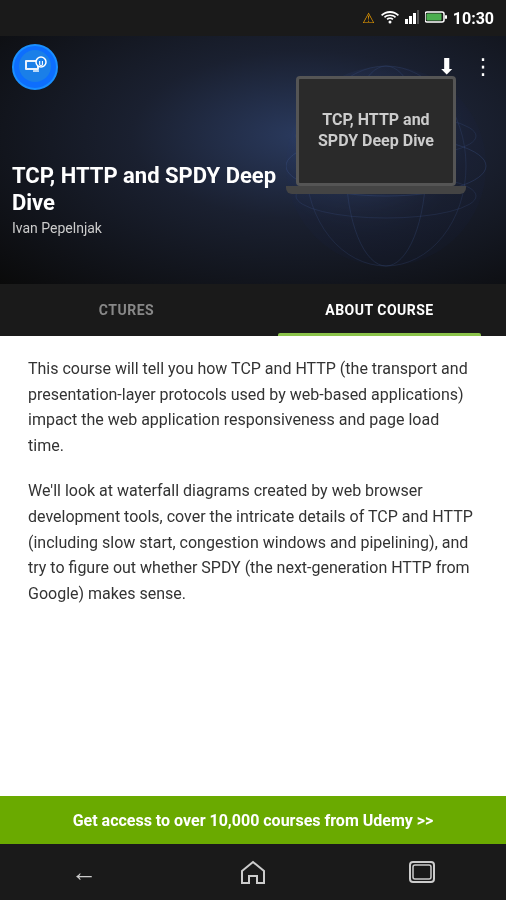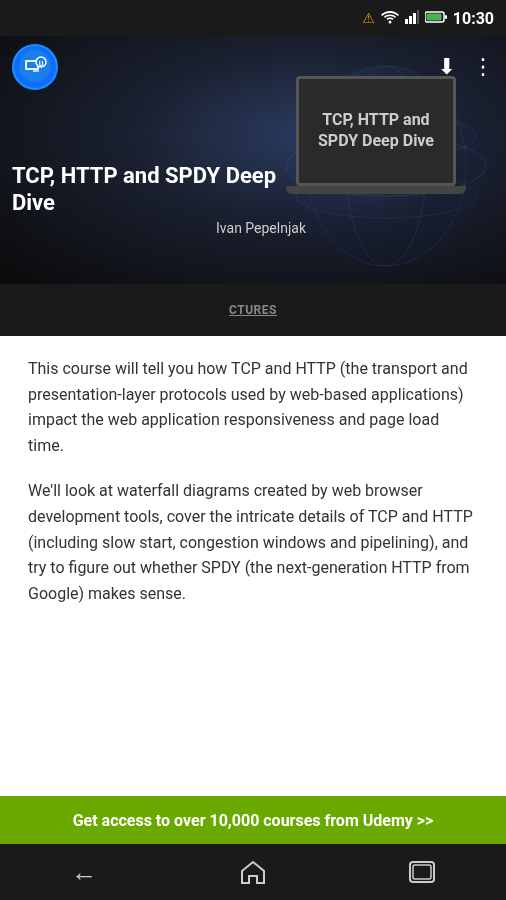--- a/index.html
+++ b/index.html
@@ -158,45 +158,43 @@
       color: #fff;
       font-size: 22px;
       font-weight: bold;
       line-height: 1.2;
       margin-bottom: 4px;
     }
 
     .course-author {
       color: #ccc;
       font-size: 14px;
-      text-align: right;
     }
 
     
     .tabs-bar {
       background: #1a1a1a;
       display: flex;
       border-bottom: none;
       position: relative;
       height: 52px;
     }
 
     .tab-item {
       flex: 1;
       display: flex;
       align-items: center;
       justify-content: center;
       color: #888;
-      font-size: 12px;
+      font-size: 14px;
       font-weight: bold;
       letter-spacing: 0.5px;
       cursor: pointer;
       position: relative;
       text-transform: uppercase;
-      text-decoration: underline;
     }
 
     .tab-item.active {
       color: #fff;
     }
 
     .tab-item.active::after {
       content: '';
       position: absolute;
       bottom: 0;
@@ -355,20 +353,23 @@
   <div class="course-info">
     <div class="course-title">TCP, HTTP and SPDY Deep Dive</div>
     <div class="course-author">Ivan Pepelnjak</div>
   </div>
 </div>
 
 <div class="tabs-bar">
   <div class="tab-item">
     <span>CTURES</span>
   </div>
+  <div class="tab-item active">
+    <span>ABOUT COURSE</span>
+  </div>
 </div>
 
 <div class="content-area">
   <p class="content-paragraph">This course will tell you how TCP and HTTP (the transport and presentation-layer protocols used by web-based applications) impact the web application responsiveness and page load time.</p>
   <p class="content-paragraph">We'll look at waterfall diagrams created by web browser development tools, cover the intricate details of TCP and HTTP (including slow start, congestion windows and pipelining), and try to figure out whether SPDY (the next-generation HTTP from Google) makes sense.</p>
 </div>
 
 <div class="cta-banner">
   <span class="cta-text">Get access to over 10,000 courses from Udemy &gt;&gt;</span>
 </div>

